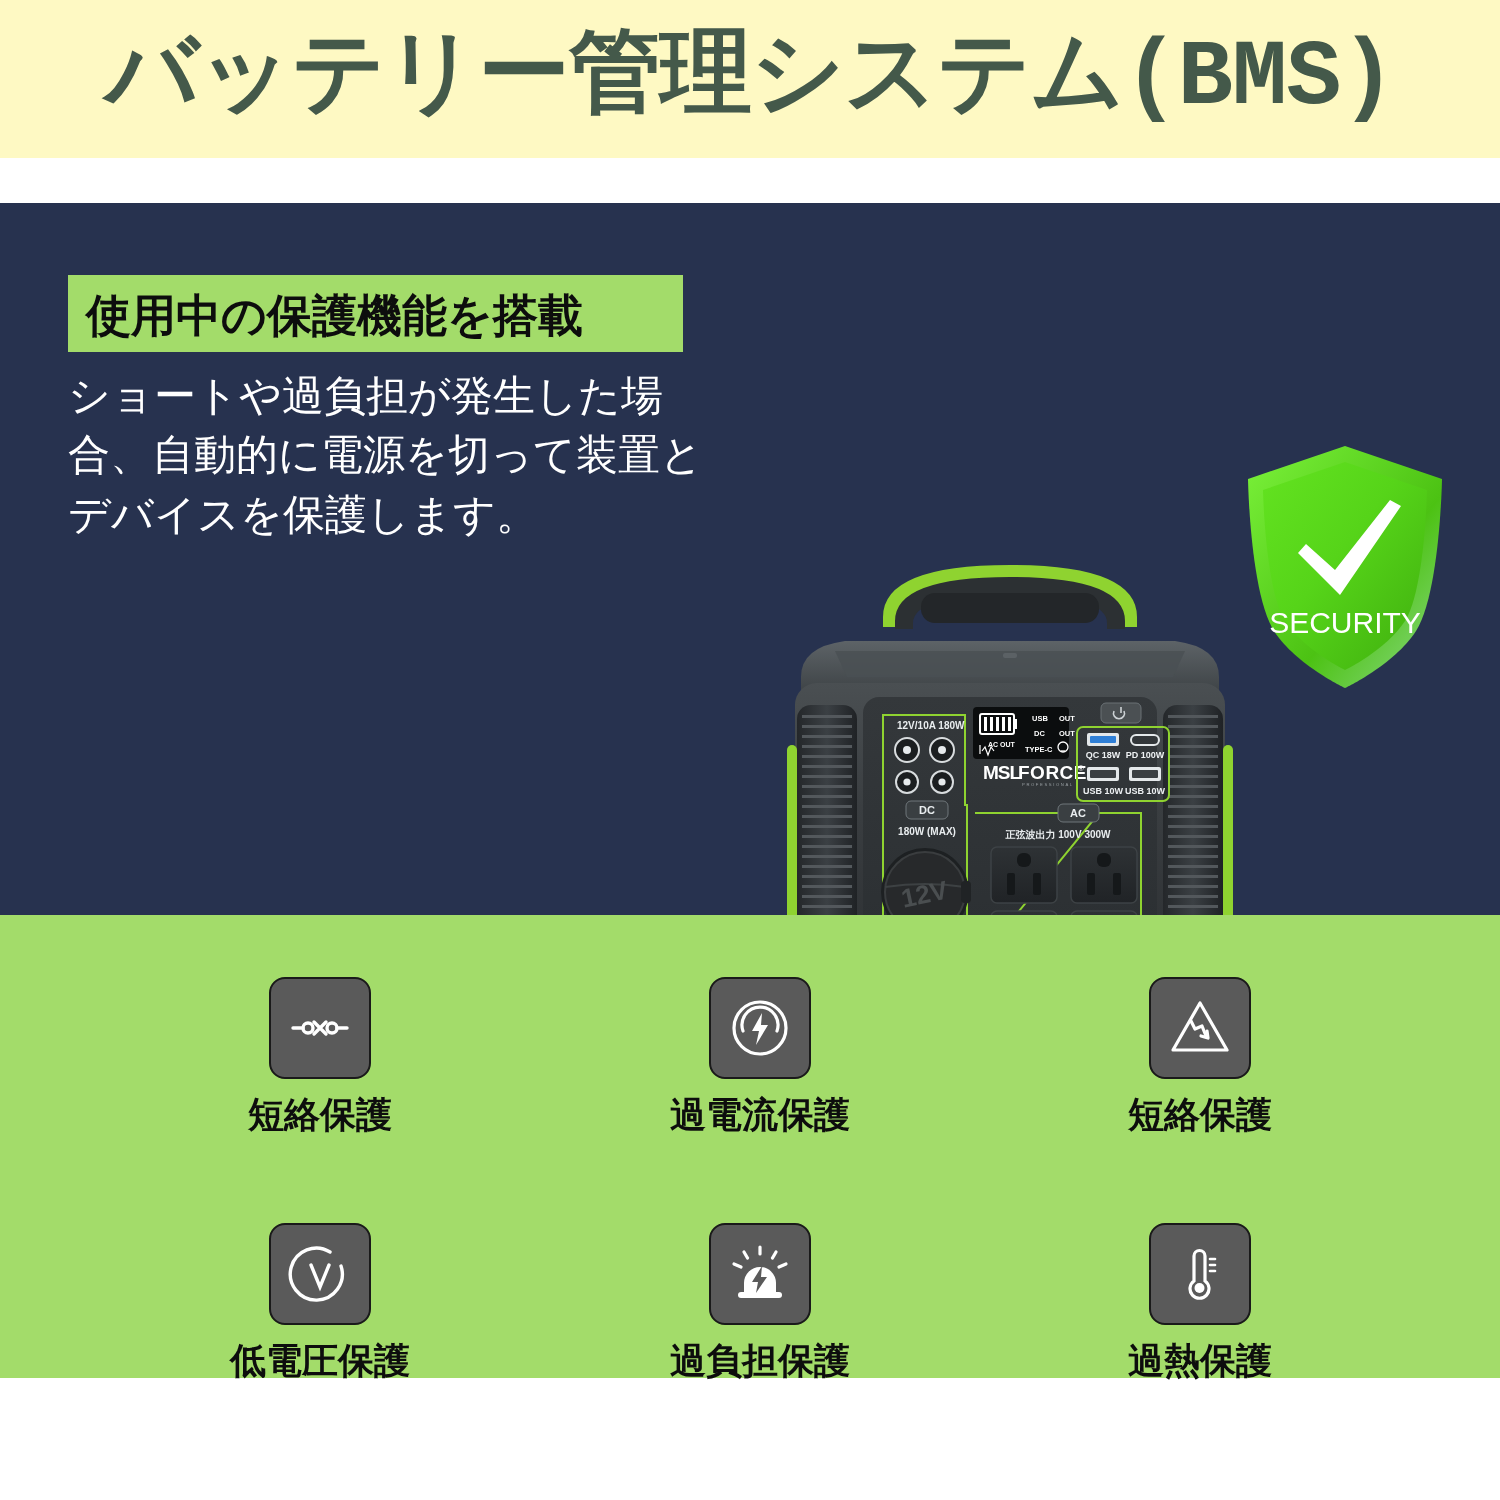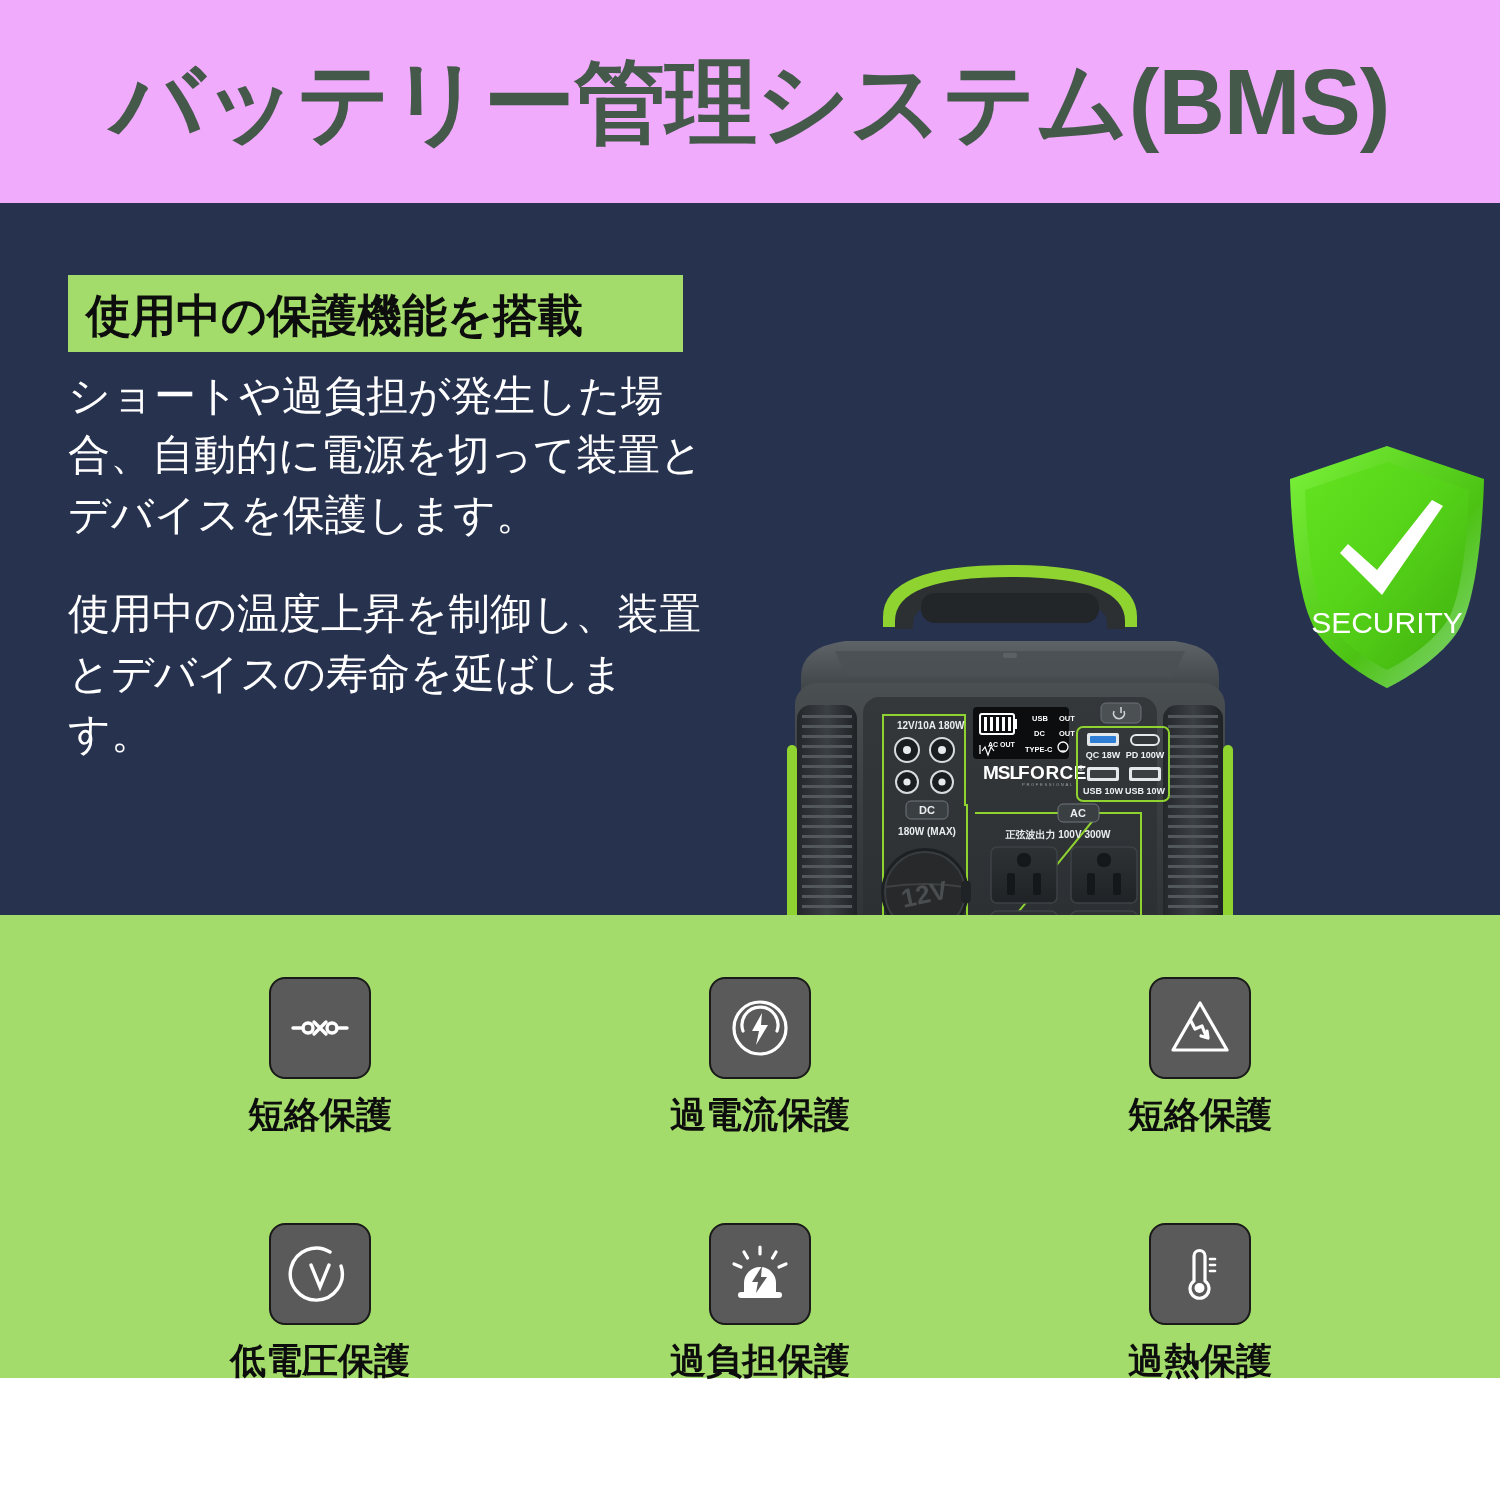--- a/index.html
+++ b/index.html
@@ -6,23 +6,23 @@
   html,body { width:1500px; height:1500px; }
   body {
     font-family:"Liberation Sans","DejaVu Sans",sans-serif;
     background:#ffffff;
     overflow:hidden;
   }
   .page { position:relative; width:1500px; height:1500px; }
 
   
   .title-band {
-    position:absolute; left:0; top:0; width:1500px; height:203px;
-    background:#f0abfc;
-    display:flex; align-items:center; justify-content:center;
+    position:absolute; left:0; top:0; width:1500px; height:158px;
+    background:#fef9c3;
+    display:flex; align-items:center; justify-content:center;font-family:Liberation Mono, monospace;
   }
   .title-text {
     font-size:92px; font-weight:700; color:#44594a;
     letter-spacing:-1px; white-space:nowrap;
     line-height:1;
   }
 
   
   .navy-band {
     position:absolute; left:0; top:203px; width:1500px; height:712px;
@@ -44,21 +44,21 @@
   }
   .body-text {
     margin-top:14px;
     font-size:42px; color:#ffffff; line-height:1.42;
     font-weight:400;
     width:640px;
   }
   .block2 { margin-top:40px; }
 
   
-  .shield-wrap { position:absolute; left:1282px; top:240px; width:210px; height:250px;text-align:right; }
+  .shield-wrap { position:absolute; left:1240px; top:240px; width:210px; height:250px;text-align:right; }
 
   
   .product { position:absolute; left:775px; top:352px; width:470px; height:500px; }
 
   
   .green-band {
     position:absolute; left:0; top:915px; width:1500px; height:463px;
     background:#a3dc6a;
   }
   .feat-grid {
@@ -92,21 +92,20 @@
     <div class="copy-col">
 
       <div>
         <div class="hl-bar">
           <div class="hl-bar-text">使用中の保護機能を搭載</div>
         </div>
         <div class="body-text">ショートや過負担が発生した場合、自動的に電源を切って装置とデバイスを保護します。</div>
       </div>
 
       <div class="block2">
-        <div class="body-text">使用中の温度上昇を制御し、装置とデバイスの寿命を延ばします。</div>
       </div>
 
     </div>
 
     <div class="shield-wrap">
       <svg width="210" height="250" viewBox="0 0 210 250">
         <defs>
           <linearGradient id="shg" x1="0" y1="0" x2="1" y2="1">
             <stop offset="0%" stop-color="#63e320"></stop>
             <stop offset="45%" stop-color="#56d419"></stop>

